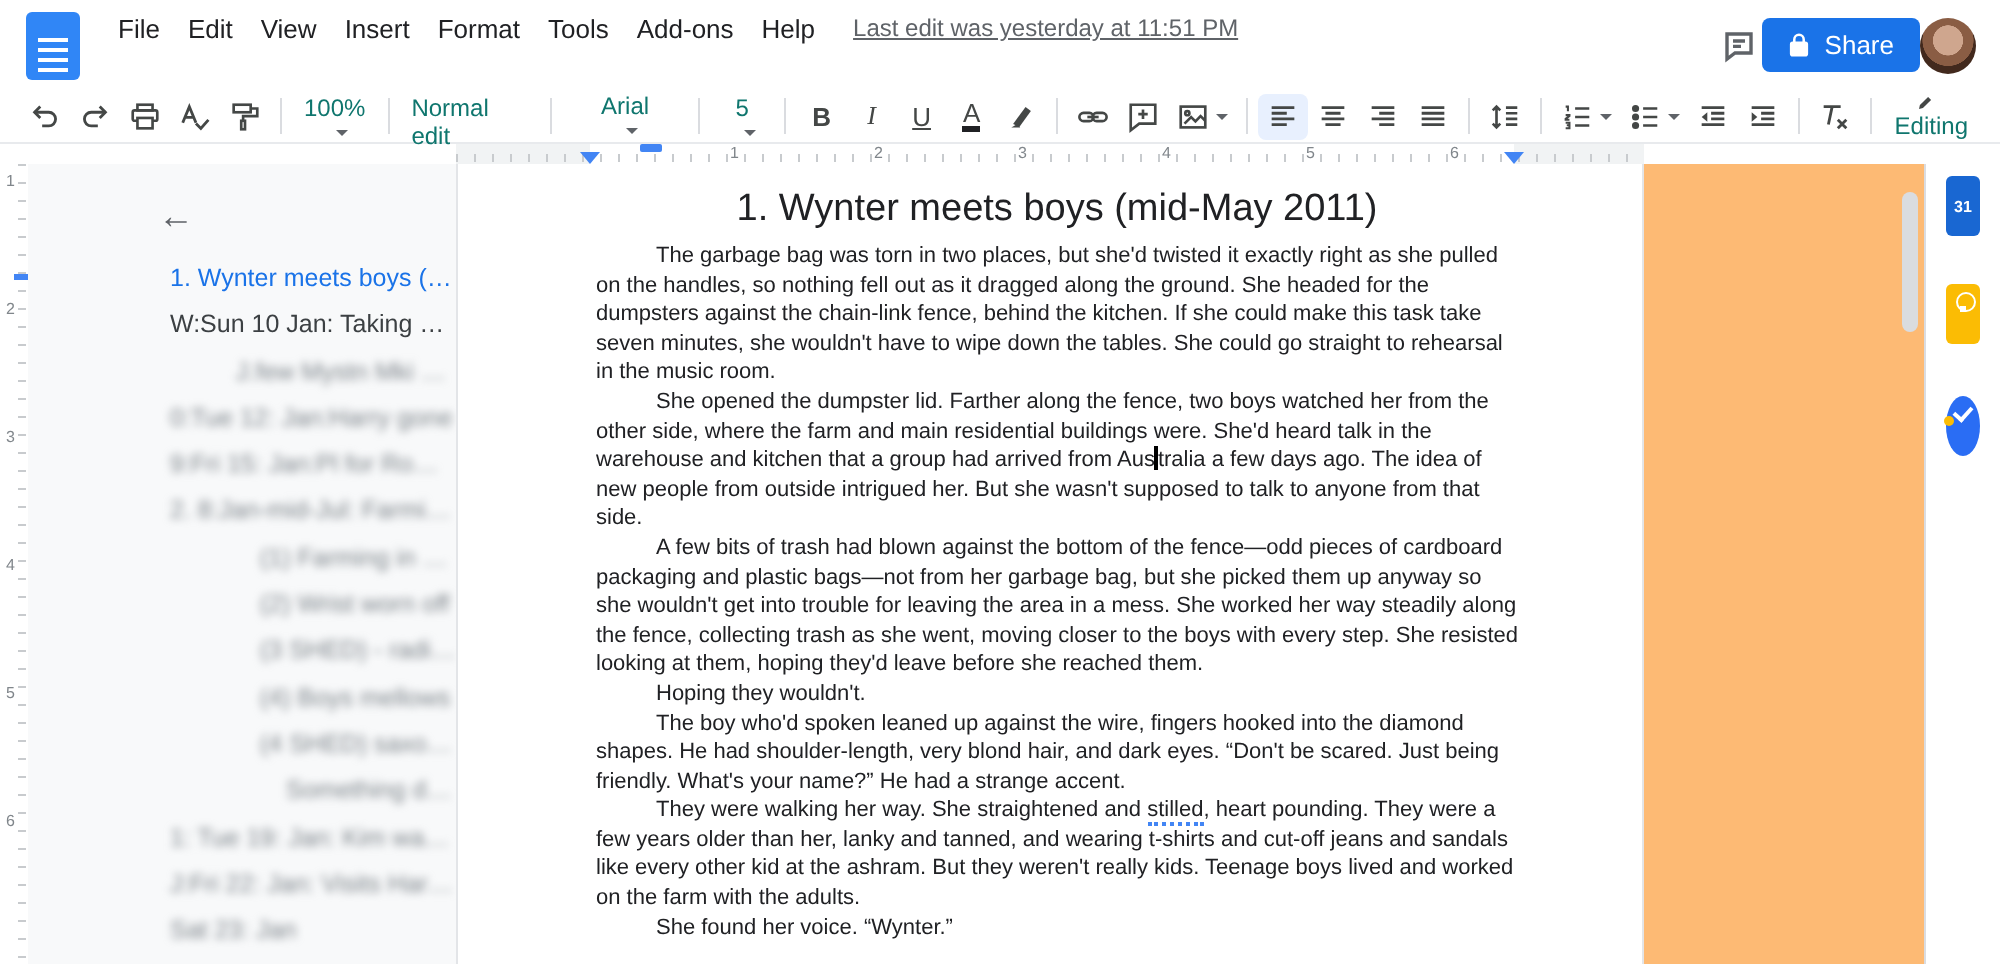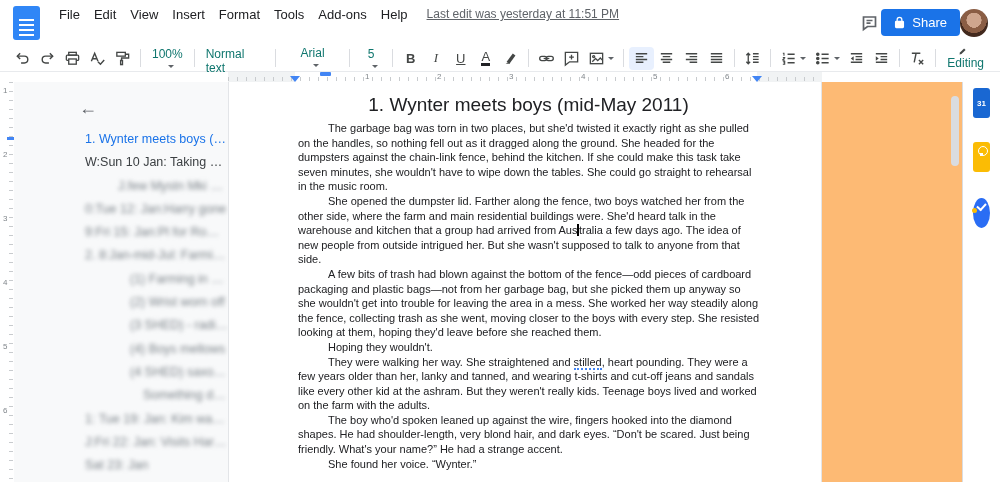--- a/index.html
+++ b/index.html
@@ -160,21 +160,21 @@
           <rect x="7" y="11" width="2" height="4.5"></rect>
         </svg>
     </span>
     <span class="tb-sep"></span>
     <span class="tb-select">
       <span>100%</span>
         <span class="dd"></span>
     </span>
     <span class="tb-sep"></span>
     <span class="tb-select" style="width:104px;justify-content:space-between;">
-      <span>Normal text</span>
+      <span>Normal edit</span>
         <span class="dd"></span>
     </span>
     <span class="tb-sep"></span>
     <span class="tb-select" style="width:92px;justify-content:center;">
       <span>Arial</span>
         <span class="dd"></span>
     </span>
     <span class="tb-sep"></span>
     <span class="tb-select" style="width:44px;justify-content:space-between;">
       <span>5</span>
@@ -345,22 +345,22 @@
   </div>
 
   <div class="canvas">
     <div class="page">
       <h1 class="doc-heading">1. Wynter meets boys (mid-May 2011)</h1>
       <div class="doc-body">
           <p><span>The garbage bag was torn in two places, but she'd twisted it exactly right as she pulled on the handles, so nothing fell out as it dragged along the ground. She headed for the dumpsters against the chain-link fence, behind the kitchen. If she could make this task take seven minutes, she wouldn't have to wipe down the tables. She could go straight to rehearsal in the music room.</span></p>
           <p><span>She opened the dumpster lid. Farther along the fence, two boys watched her from the other side, where the farm and main residential buildings were. She'd heard talk in the warehouse and kitchen that a group had arrived from Aus</span><span class="caret"></span><span>tralia a few days ago. The idea of new people from outside intrigued her. But she wasn't supposed to talk to anyone from that side.</span></p>
           <p><span>A few bits of trash had blown against the bottom of the fence—odd pieces of cardboard packaging and plastic bags—not from her garbage bag, but she picked them up anyway so she wouldn't get into trouble for leaving the area in a mess. She worked her way steadily along the fence, collecting trash as she went, moving closer to the boys with every step. She resisted looking at them, hoping they'd leave before she reached them.</span></p>
           <p><span>Hoping they wouldn't.</span></p>
+          <p><span>The boy who'd spoken leaned up against the wire, fingers hooked into the diamond shapes. He had shoulder-length, very blond hair, and dark eyes. “Don't be scared. Just being friendly. What's your name?” He had a strange accent.</span></p>
           <p><span>They were walking her way. She straightened and </span><span class="misspelled">stilled</span><span>, heart pounding. They were a few years older than her, lanky and tanned, and wearing t-shirts and cut-off jeans and sandals like every other kid at the ashram. But they weren't really kids. Teenage boys lived and worked on the farm with the adults.</span></p>
-          <p><span>The boy who'd spoken leaned up against the wire, fingers hooked into the diamond shapes. He had shoulder-length, very blond hair, and dark eyes. “Don't be scared. Just being friendly. What's your name?” He had a strange accent.</span></p>
           <p><span>She found her voice. “Wynter.”</span></p>
         </div>
     </div>
     <div class="scroll-thumb"></div>
   </div>
 
   <div class="side-panel">
     <div class="sp-icon cal-icon">
         <span>31</span>
       </div>

